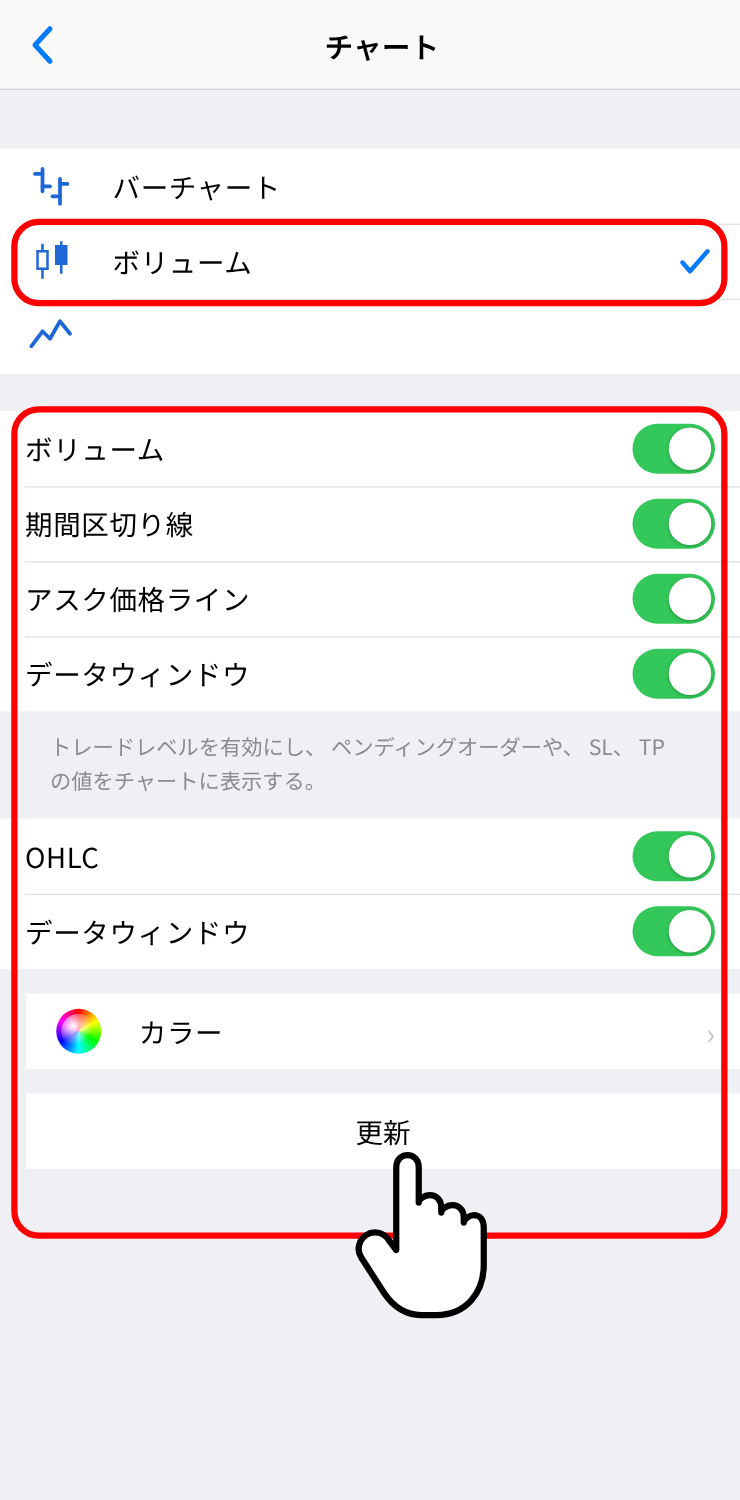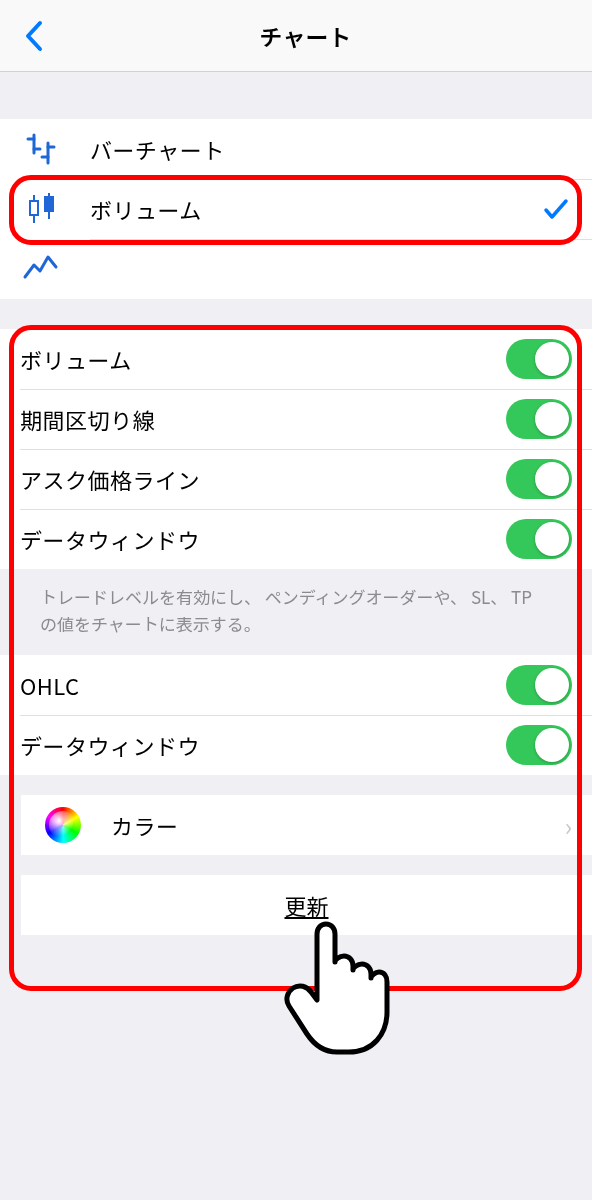--- a/index.html
+++ b/index.html
@@ -99,21 +99,20 @@
     line-height: 1.6;
     background: #efeff4;
   }
   .chevron {
     color: #c7c7cc;
     font-size: 24px;
   }
   .update-row {
     justify-content: center;
     font-size: 22px;
-    text-decoration: underline;
   }
   
   .highlight {
     position: absolute;
     border: 5px solid #ff0000;
     border-radius: 22px;
     pointer-events: none;
     z-index: 5;
   }
   .hl1 { left: 9px; top: 175px; width: 573px; height: 70px; }

